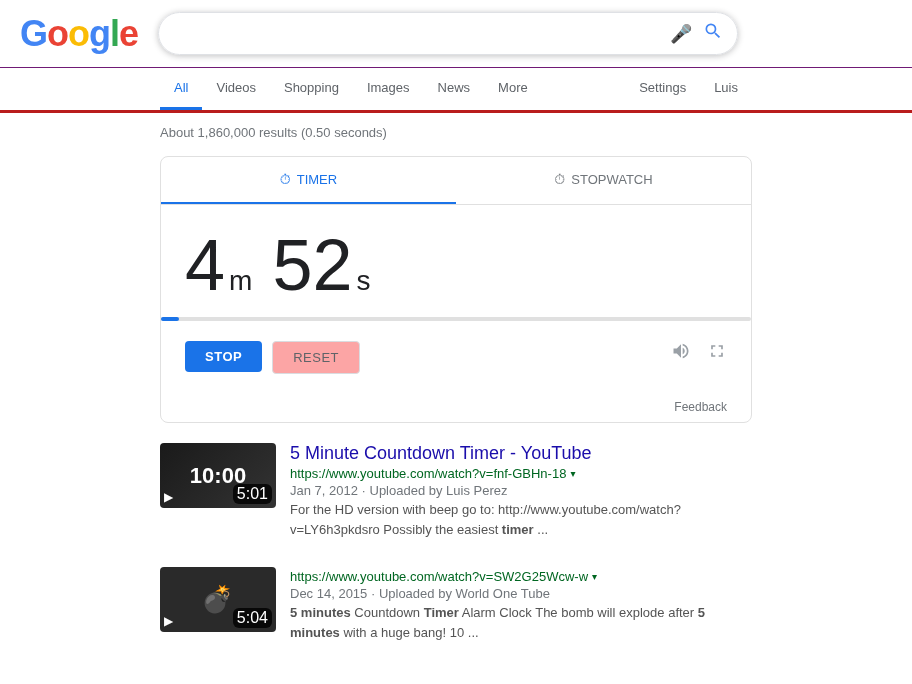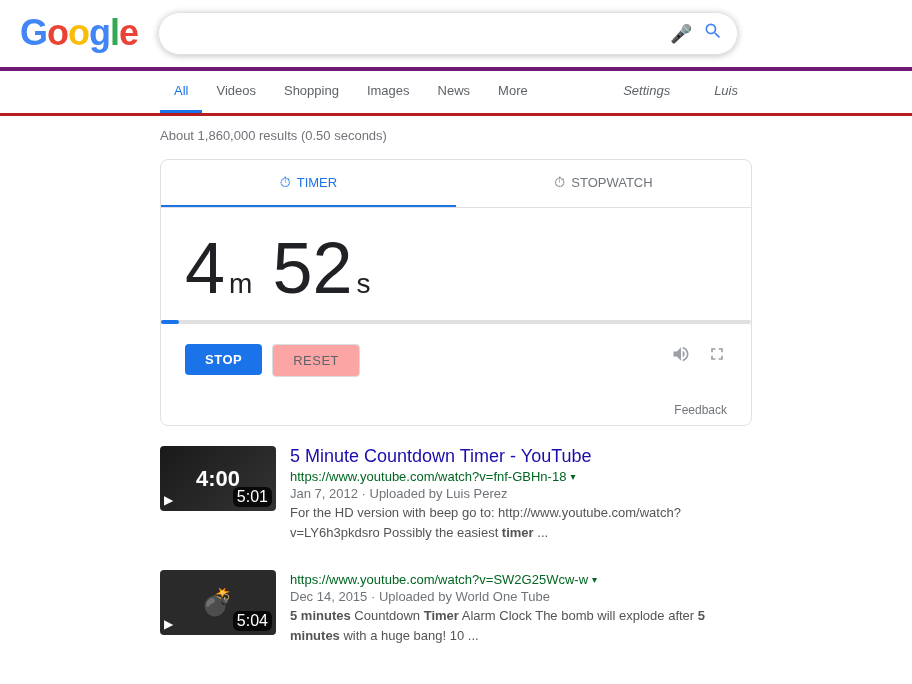--- a/index.html
+++ b/index.html
@@ -1,39 +1,39 @@
 <!DOCTYPE html>
 <html><head>
   <meta charset="utf-8">
   <style>
     * { box-sizing: border-box; margin: 0; padding: 0; }
     body { font-family: Arial, sans-serif; background: #fff; color: #212121; font-size: 14px; }
 
     
-    .header { display: flex; align-items: flex-start; padding: 12px 20px; border-bottom: 4px solid #701a75; gap: 20px; }
+    .header { display: flex; align-items: flex-end; padding: 12px 20px; border-bottom: 1px solid #701a75; gap: 20px; }
     .logo { display: flex; align-items: center; }
     .logo-text { font-size: 36px; font-weight: bold; letter-spacing: -1px; }
     .logo-g { color: #4285F4; }
     .logo-o1 { color: #EA4335; }
     .logo-o2 { color: #FBBC05; }
     .logo-g2 { color: #4285F4; }
     .logo-l { color: #34A853; }
     .logo-e { color: #EA4335; }
 
     .search-bar { display: flex; align-items: center; border: 1px solid #dfe1e5; border-radius: 24px; padding: 8px 14px; width: 580px; box-shadow: 0 1px 6px rgba(32,33,36,.28); }
     .search-bar input { border: none; outline: none; font-size: 16px; flex: 1; color: #202124; }
     .search-icons { display: flex; align-items: center; gap: 10px; }
     .mic-icon { color: #4285F4; font-size: 18px; cursor: pointer; }
     .search-icon-btn { color: #4285F4; font-size: 20px; cursor: pointer; }
 
     
     .nav-tabs { display: flex; align-items: center; padding: 0 160px; border-bottom: 3px solid #b91c1c; gap: 0; }
     .nav-tab { padding: 12px 14px; color: #5f6368; font-size: 13px; cursor: pointer; border-bottom: 3px solid transparent; text-decoration: none; white-space: nowrap; }
     .nav-tab.active { color: #1a73e8; border-bottom: 3px solid #1a73e8; font-weight: 500; }
-    .nav-right { margin-left: auto; display: flex; gap: 16px; font-style: italic; }
+    .nav-right { margin-left: auto; display: flex; gap: 0; }
 
     
     .results-area { padding: 12px 160px; }
     .results-count { color: #70757a; font-size: 13px; margin-bottom: 16px; }
 
     
     .widget { border: 1px solid #e0e0e0; border-radius: 8px; margin-bottom: 20px; overflow: hidden; }
     .widget-tabs { display: flex; border-bottom: 1px solid #e0e0e0; }
     .widget-tab { flex: 1; padding: 14px; text-align: center; font-size: 13px; color: #70757a; cursor: pointer; border-bottom: 2px solid transparent; display: flex; align-items: center; justify-content: center; gap: 6px; }
     .widget-tab.active { color: #1a73e8; border-bottom: 2px solid #1a73e8; }
@@ -156,21 +156,21 @@
 
     <div class="feedback-row">
       <span class="feedback-link">Feedback</span>
     </div>
   </div>
 
   <div class="search-result">
     <div class="result-row">
       <div class="result-thumbnail">
         <div class="thumb-content2">
-          <span style="color:#fff; font-size:22px; font-weight:bold;">4:00</span>
+          <span style="color:#fff; font-size:22px; font-weight:bold;">10:00</span>
         </div>
         <span class="thumb-play">▶</span>
         <span class="thumb-time">5:01</span>
       </div>
       <div class="result-content">
         <a class="result-title">5 Minute Countdown Timer - YouTube</a>
         <div class="result-url-row">
           <span class="result-url">https://www.youtube.com/watch?v=fnf-GBHn-18</span>
           <span class="url-arrow">▾</span>
         </div>

